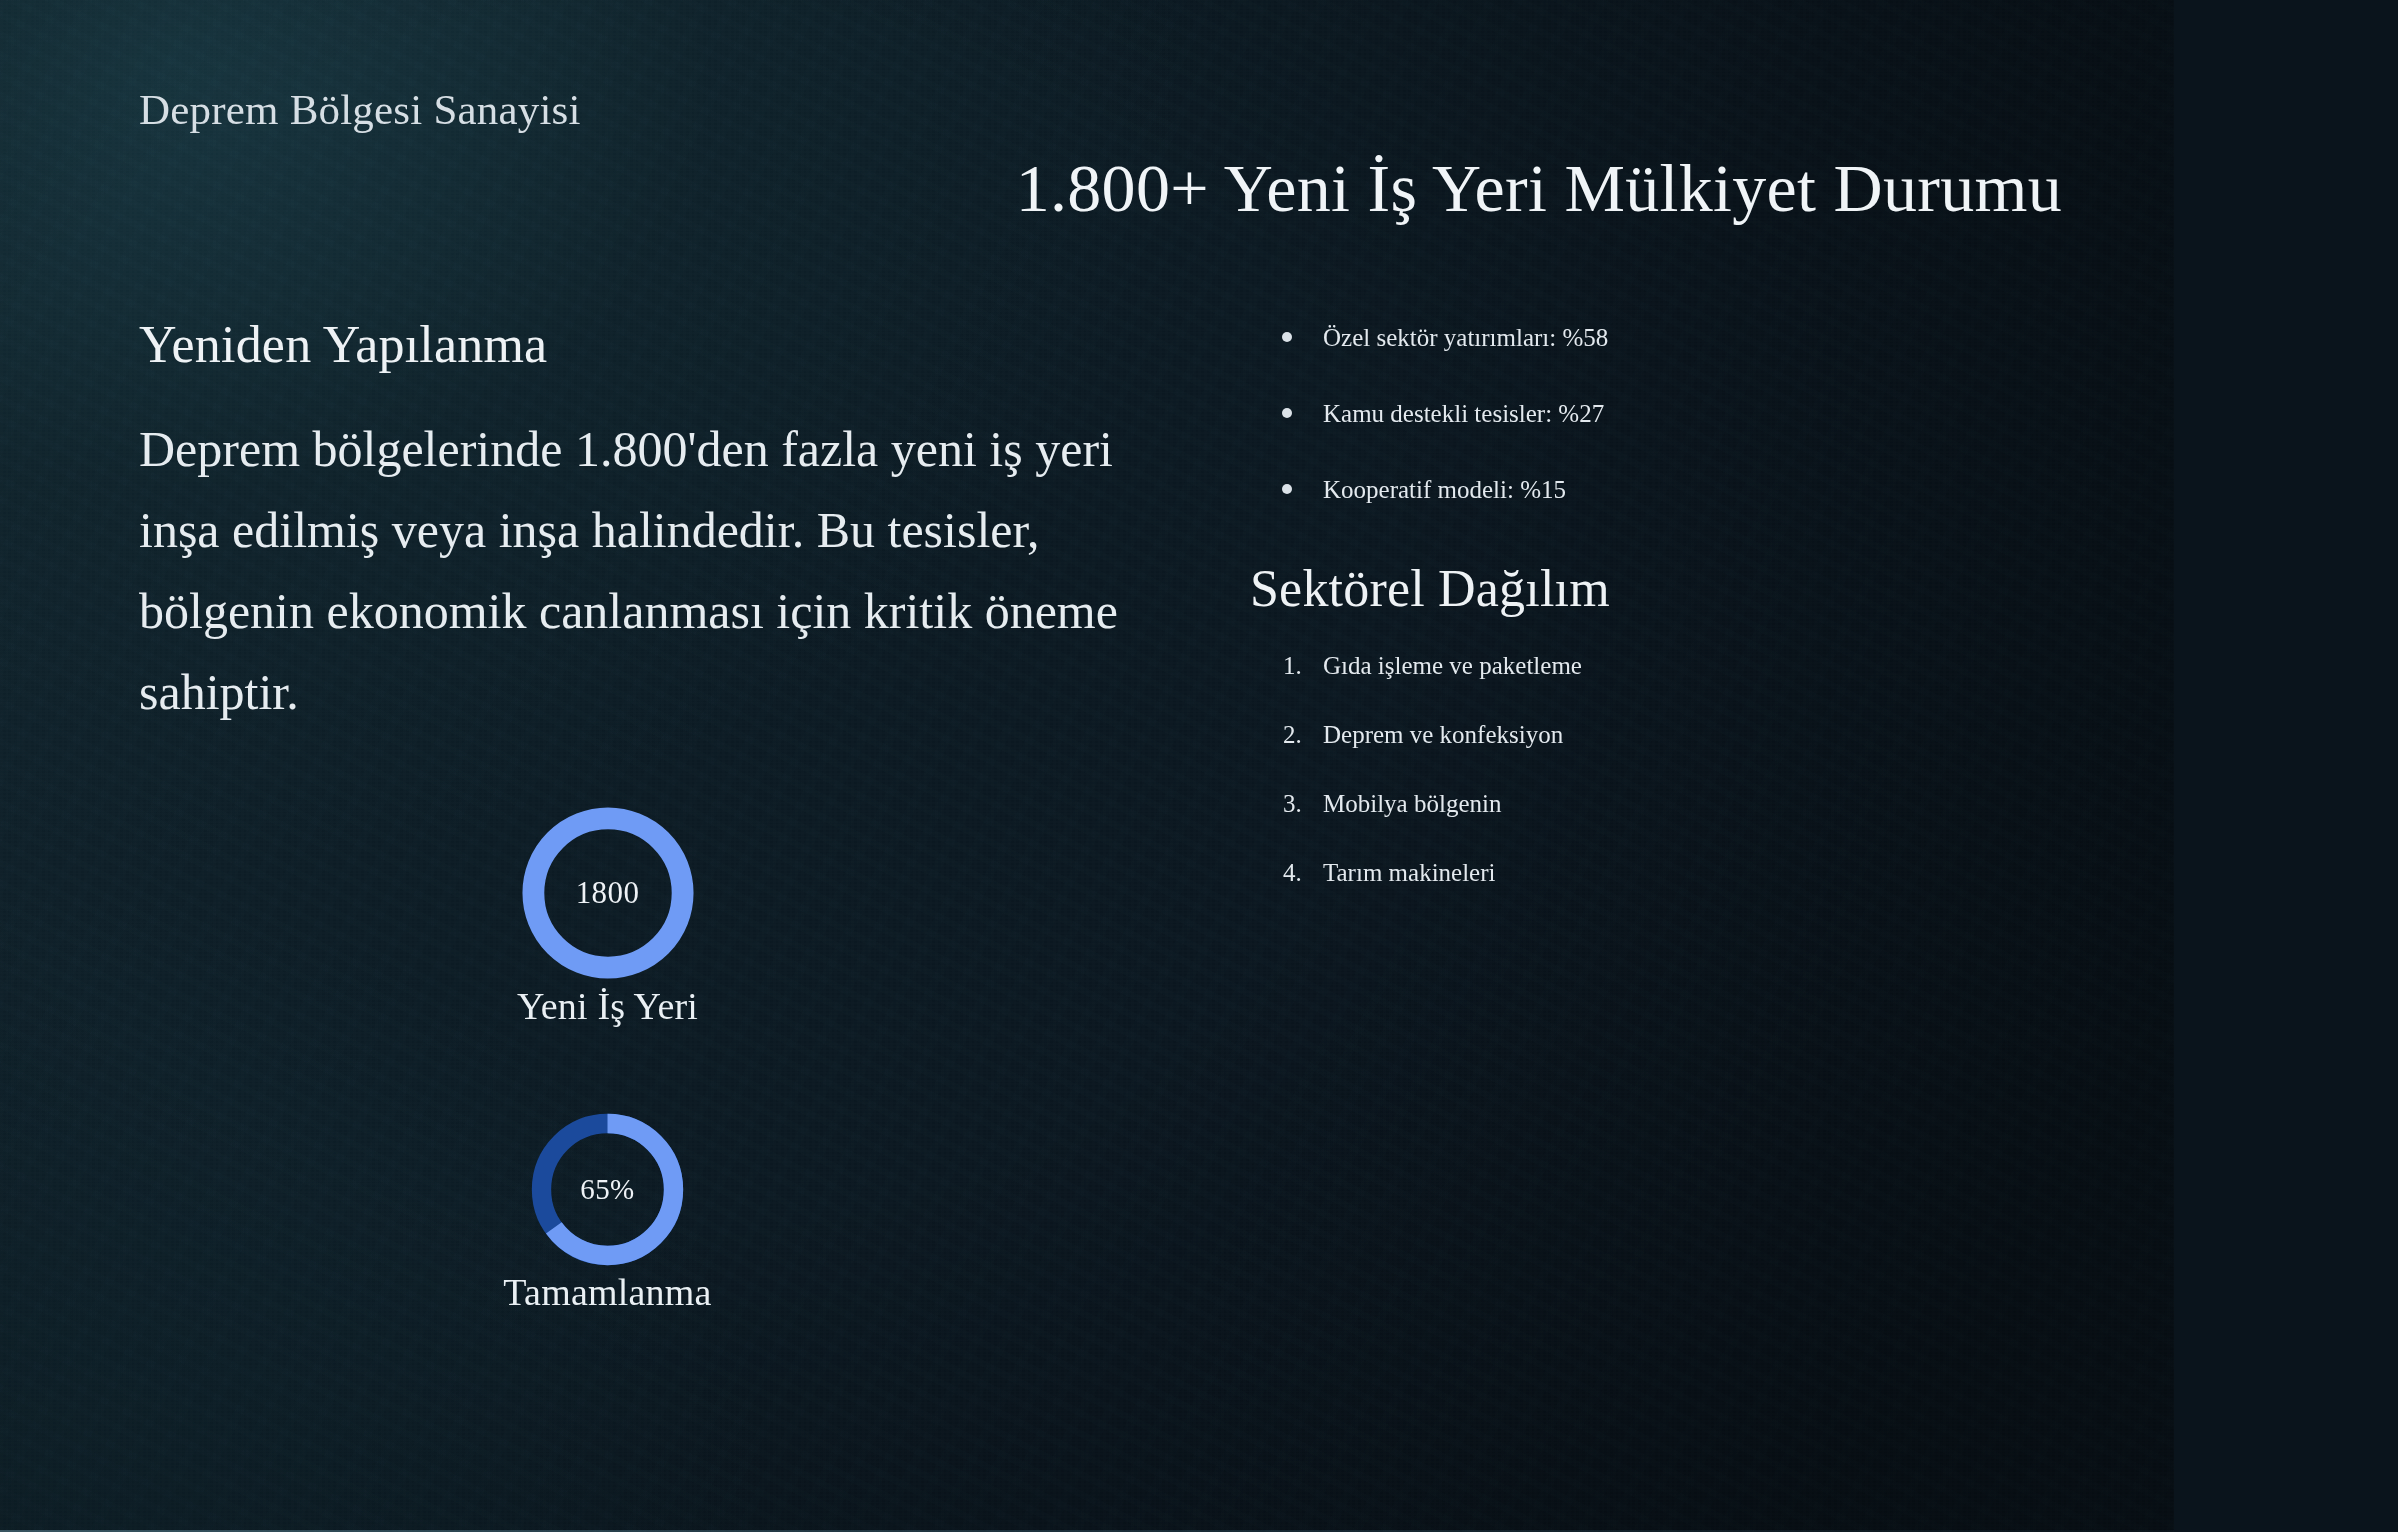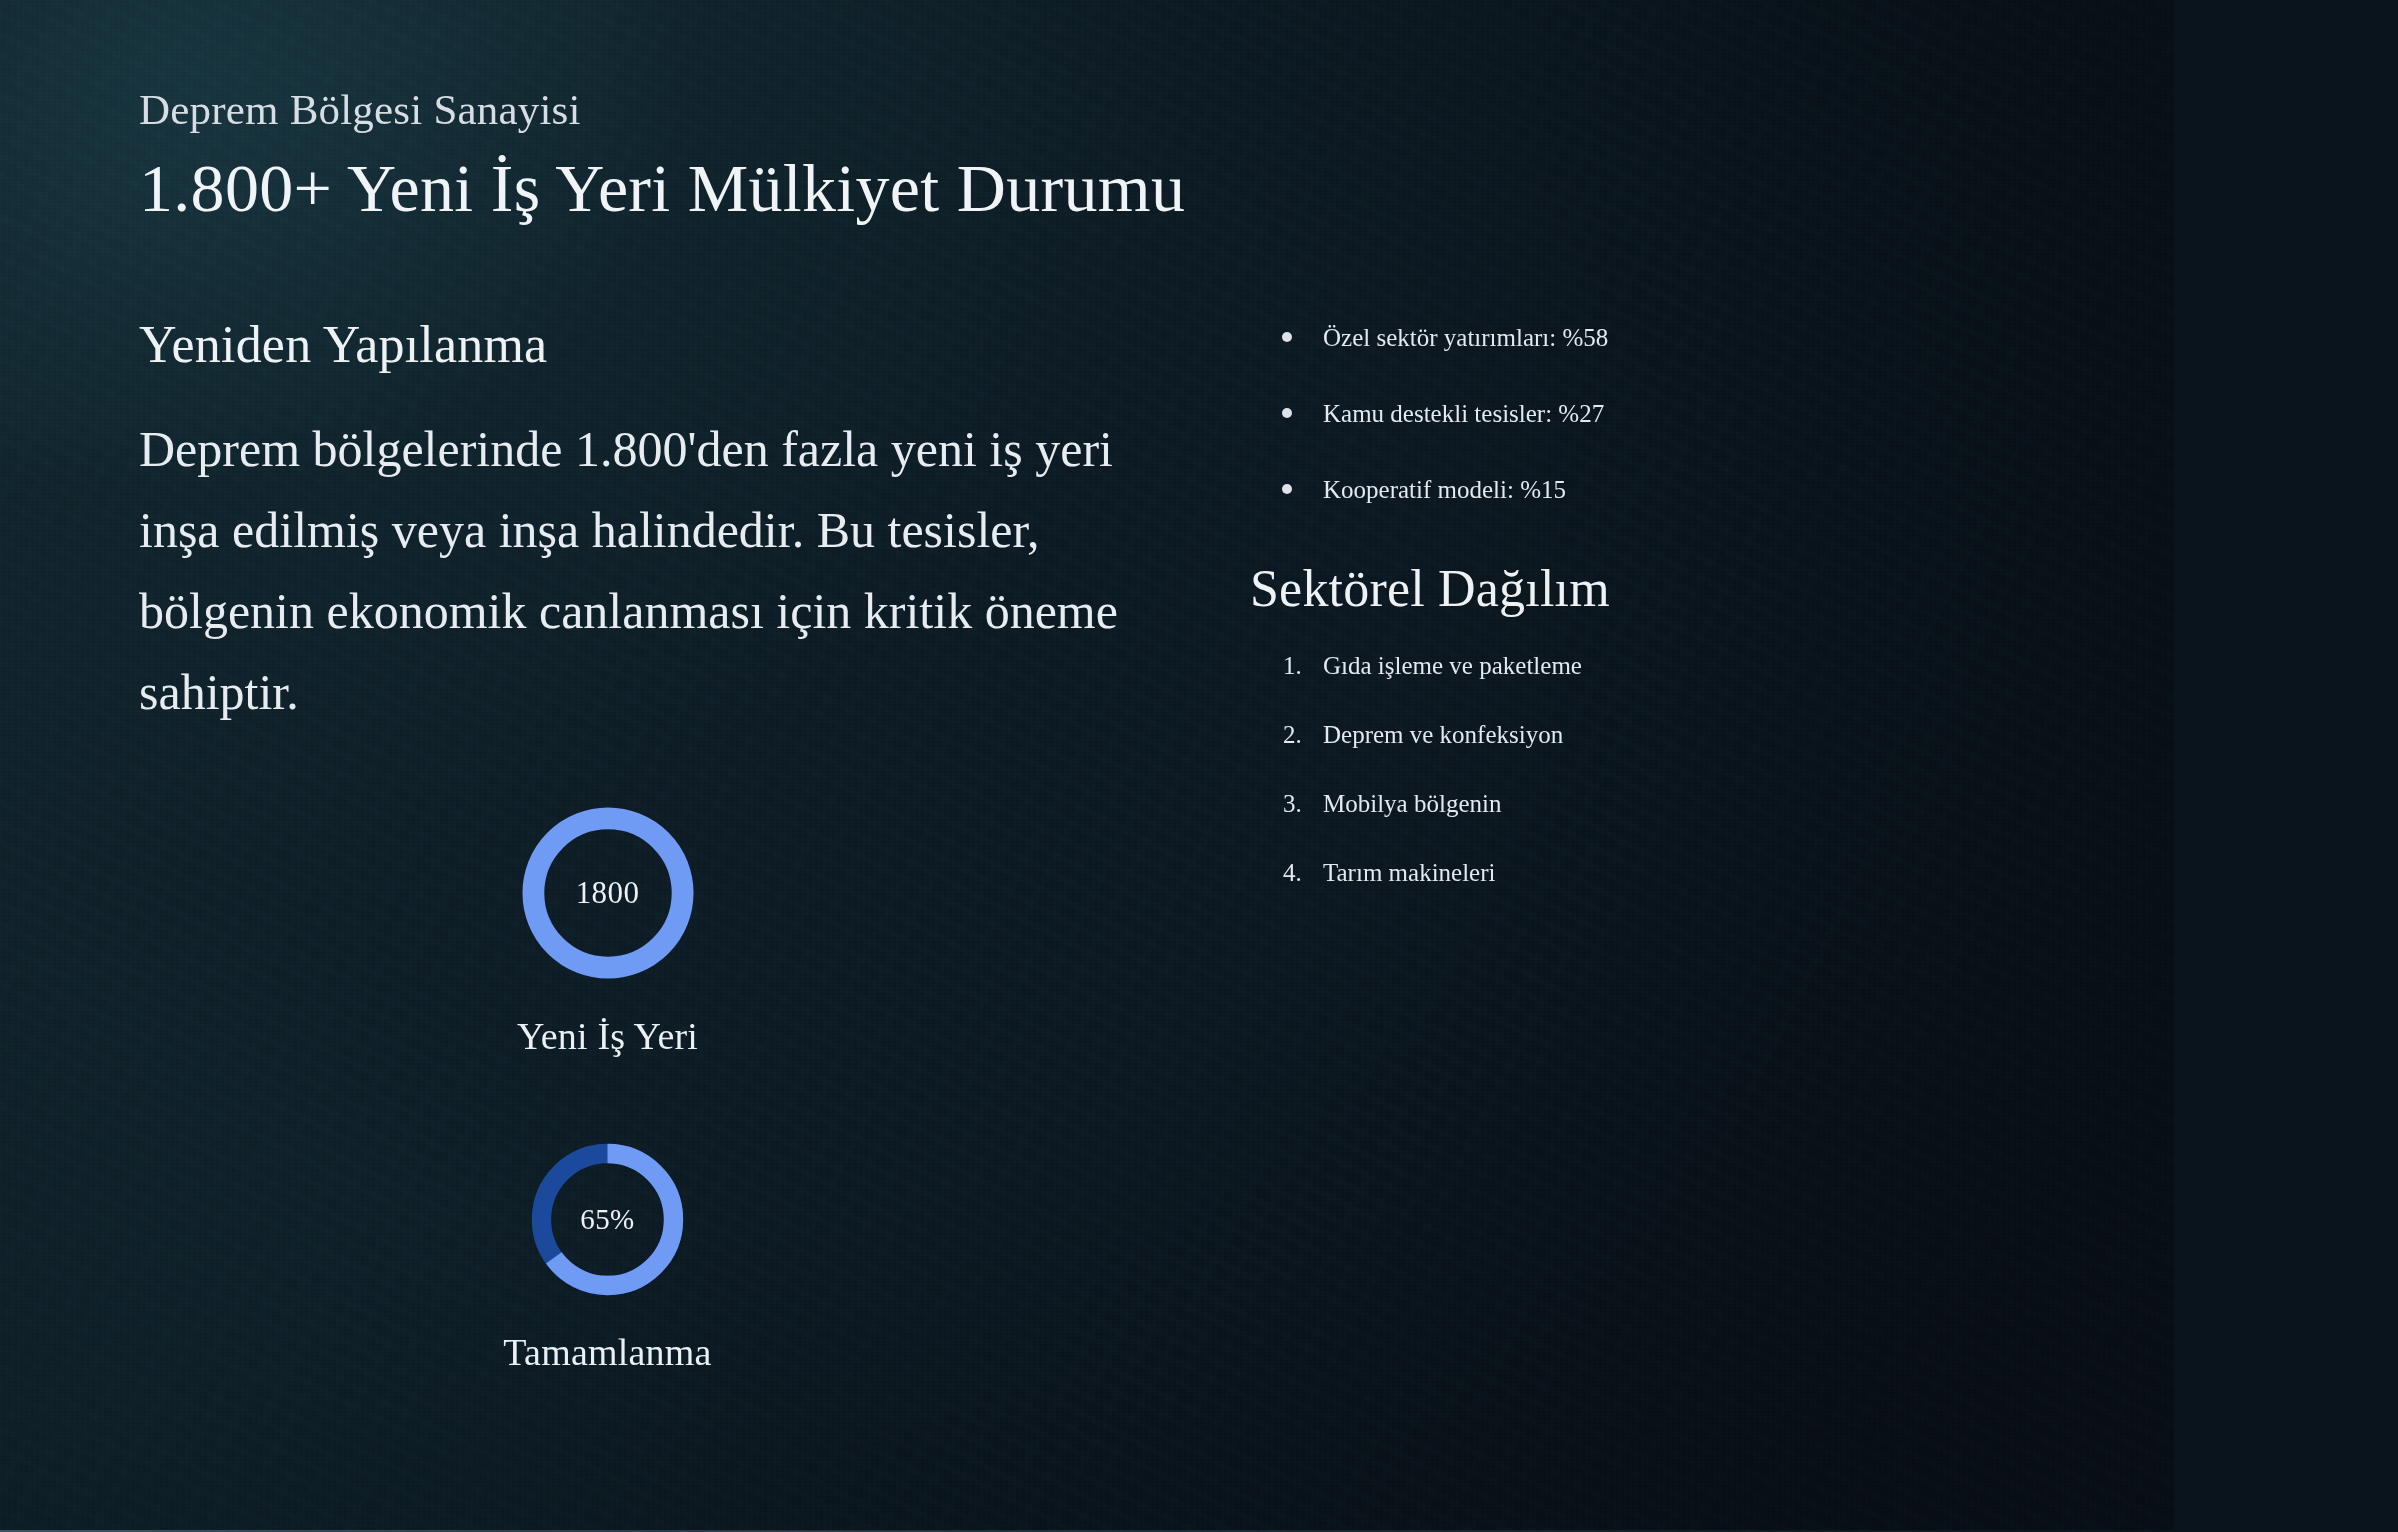--- a/index.html
+++ b/index.html
@@ -69,20 +69,21 @@
     font-weight: 400;
     margin: 0 0 19px 0;
   }
   .title {
     font-size: 68px;
     line-height: 1.06;
     color: #f0f4f7;
     font-weight: 400;
     letter-spacing: 0.3px;
     margin: 0;
+    text-align: right;
   }
 
   .columns {
     display: flex;
     margin-top: 90px;
     align-items: flex-start;
   }
   .col-left  { width: 1087px; flex: 0 0 1087px; padding-right: 37px; }
   .col-right { flex: 1 1 auto; padding-left: 24px; }
 
@@ -150,21 +151,20 @@
     inset: 0;
     display: flex;
     align-items: center;
     justify-content: center;
     font-size: 31px;
     color: #eef2f6;
     letter-spacing: 0.4px;
   }
   .donut-wrap.small .donut-value { font-size: 29px; }
   .donut-label {
-    margin-top: 30px;
     font-size: 38px;
     color: #eaf0f4;
     text-align: left;
     letter-spacing: 0.2px;
   }
 </style>
 </head>
 <body>
 
 <div id="slide">

